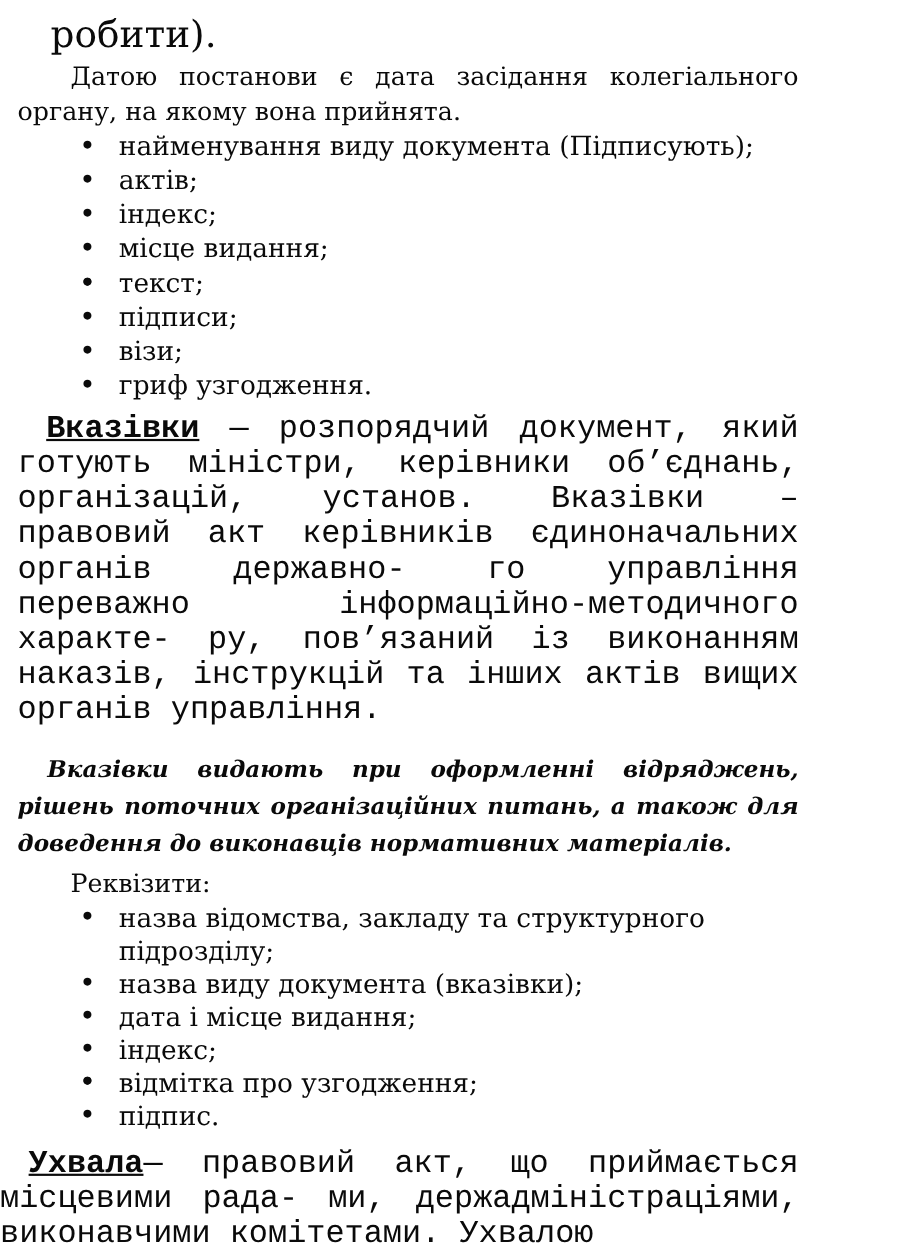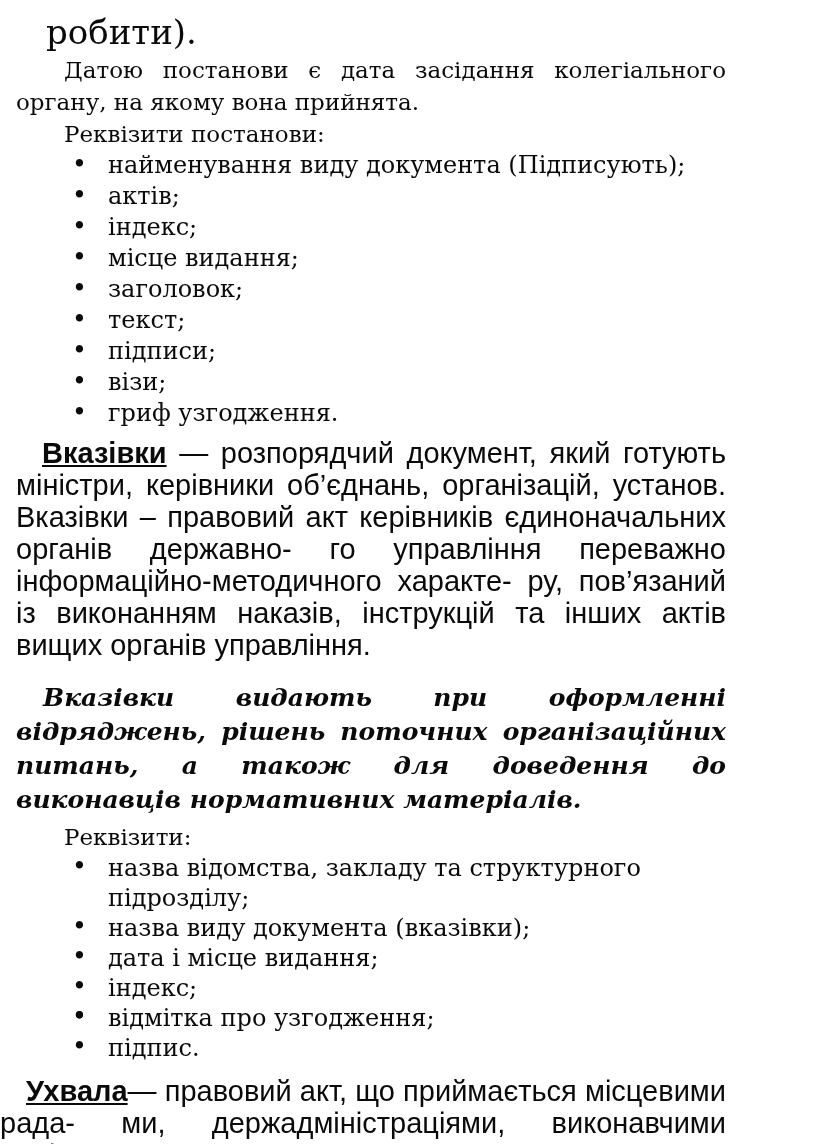--- a/index.html
+++ b/index.html
@@ -14,21 +14,21 @@
     color: #0a0a0a;
   }
   .page {
     box-sizing: border-box;
     width: 750px;
     height: 1144px;
     padding: 0 24px 0 16px;
     overflow: hidden;
   }
   .f-wide { font-family: "DejaVu Serif", "Liberation Serif", serif; }
-  .f-cond { font-family: Liberation Sans, sans-serif; }
+  .f-cond { font-family: Liberation Mono, monospace; }
 
   .heading {
     font-size: 34px;
     line-height: 44px;
     margin: 10px 0 0 30px;
     white-space: nowrap;
   }
   .para {
     margin: 0;
     font-size: 23px;
@@ -37,21 +37,21 @@
     text-indent: 48px;
   }
   .para.cond {
     font-size: 29px;
     line-height: 32px;
     text-indent: 26px;
   }
   .p-vkaz { margin-top: 8px; }
   .p-usage {
     margin-top: 20px;
-    font-size: 25px;
+    font-size: 21px;
     line-height: 34px;
     font-weight: bold;
     font-style: italic;
     text-indent: 27px;
     text-align: justify;
   }
   .label-rekv { margin-top: 4px; }
   .term {
     font-weight: bold;
     text-decoration: underline;
@@ -86,42 +86,40 @@
 </head>
 <body>
 
 <div class="page">
 
   <div class="heading f-wide">робити).</div>
 
   <p class="para f-wide">Датою постанови є дата засідання колегіального органу, на якому вона прийнята.</p>
 
 
-  <p class="para f-wide">Реквізити постанови:</p>
 
   <ul class="bullets list1 f-wide">
     <li>
       <span class="dot">•</span>
       <span>найменування виду документа (Підписують);</span>
     </li>
     <li>
       <span class="dot">•</span>
       <span>актів;</span>
     </li>
     <li>
       <span class="dot">•</span>
       <span>індекс;</span>
     </li>
     <li>
       <span class="dot">•</span>
       <span>місце видання;</span>
     </li>
     <li>
       <span class="dot">•</span>
-      <span>заголовок;</span>
     </li>
     <li>
       <span class="dot">•</span>
       <span>текст;</span>
     </li>
     <li>
       <span class="dot">•</span>
       <span>підписи;</span>
     </li>
     <li>

